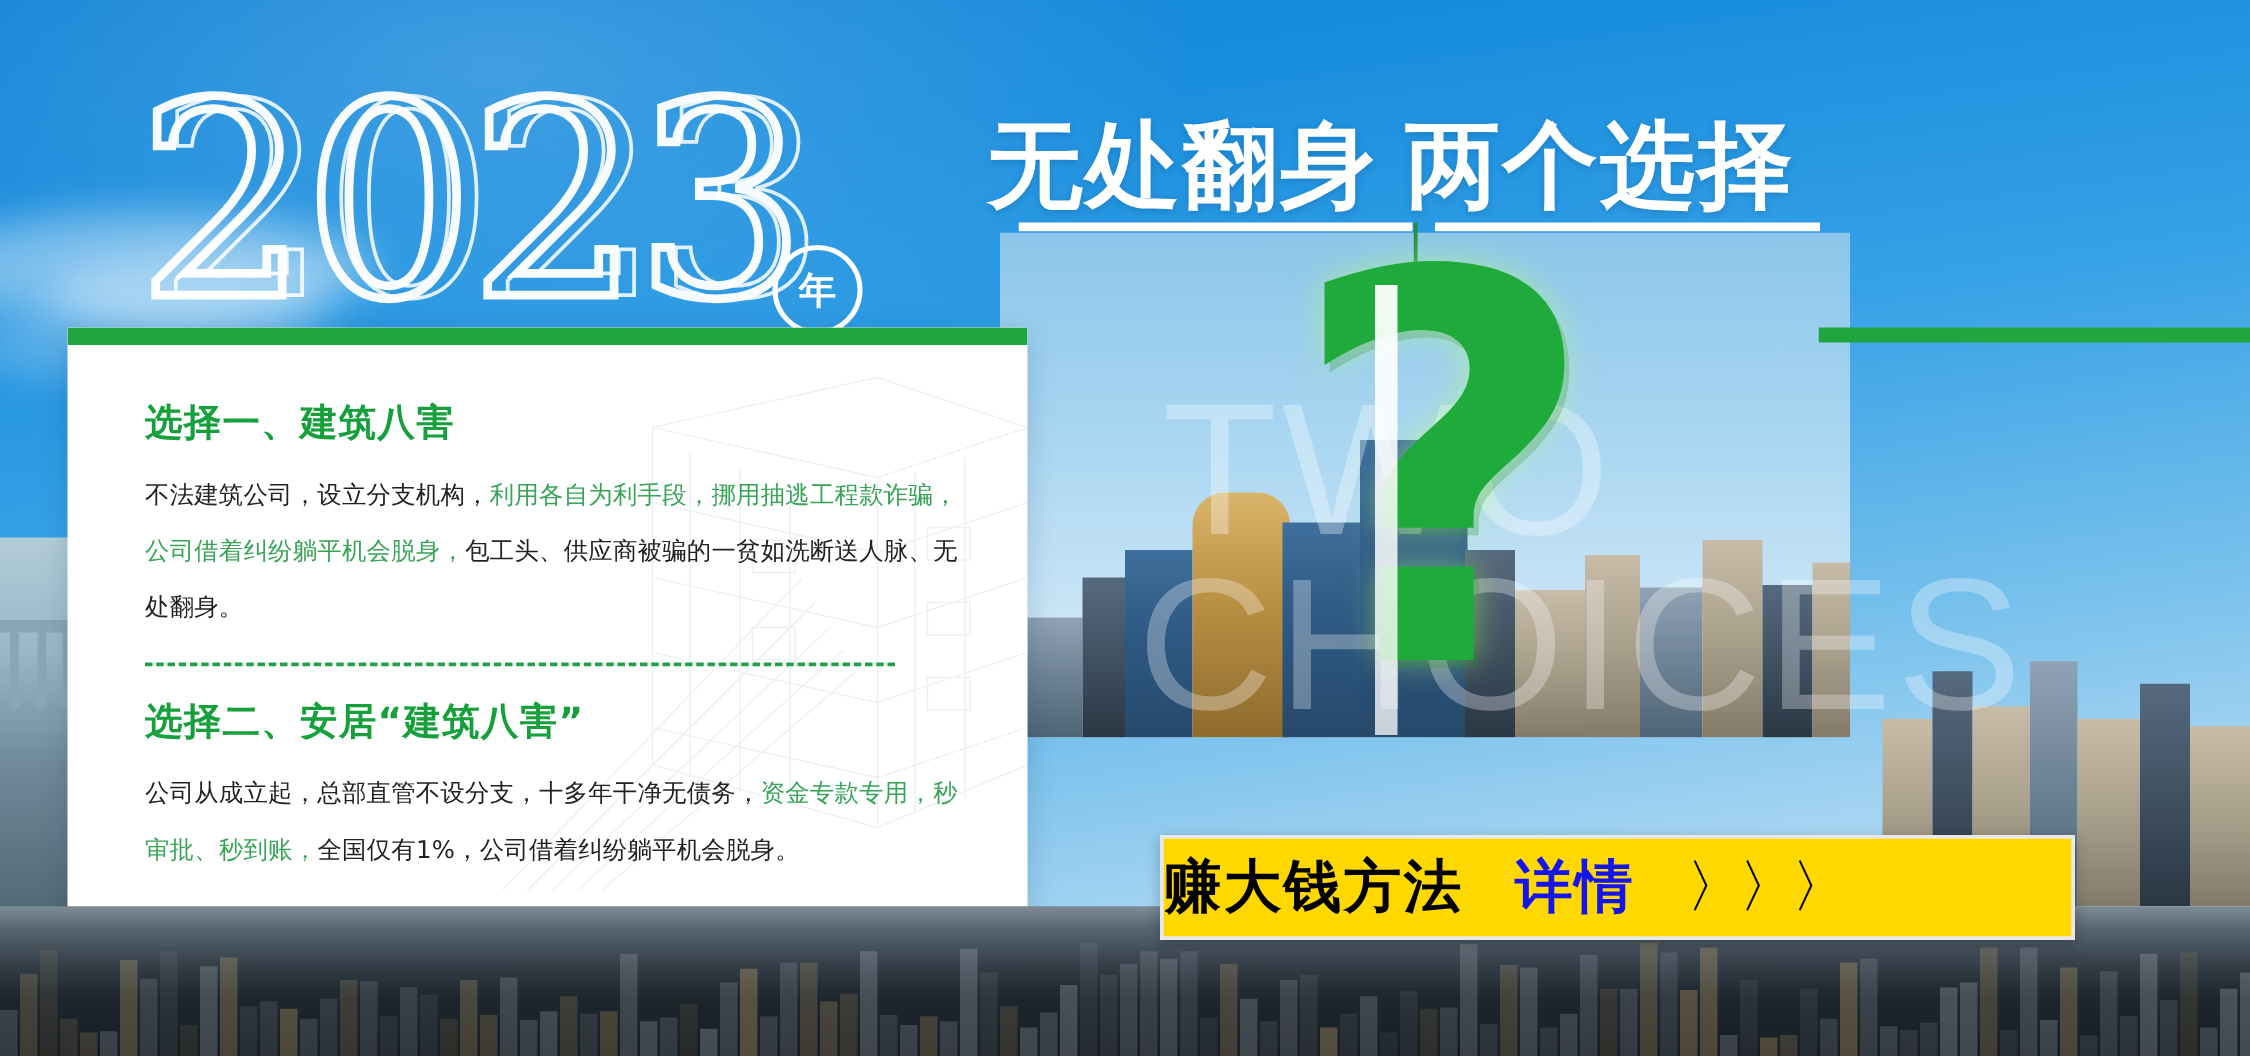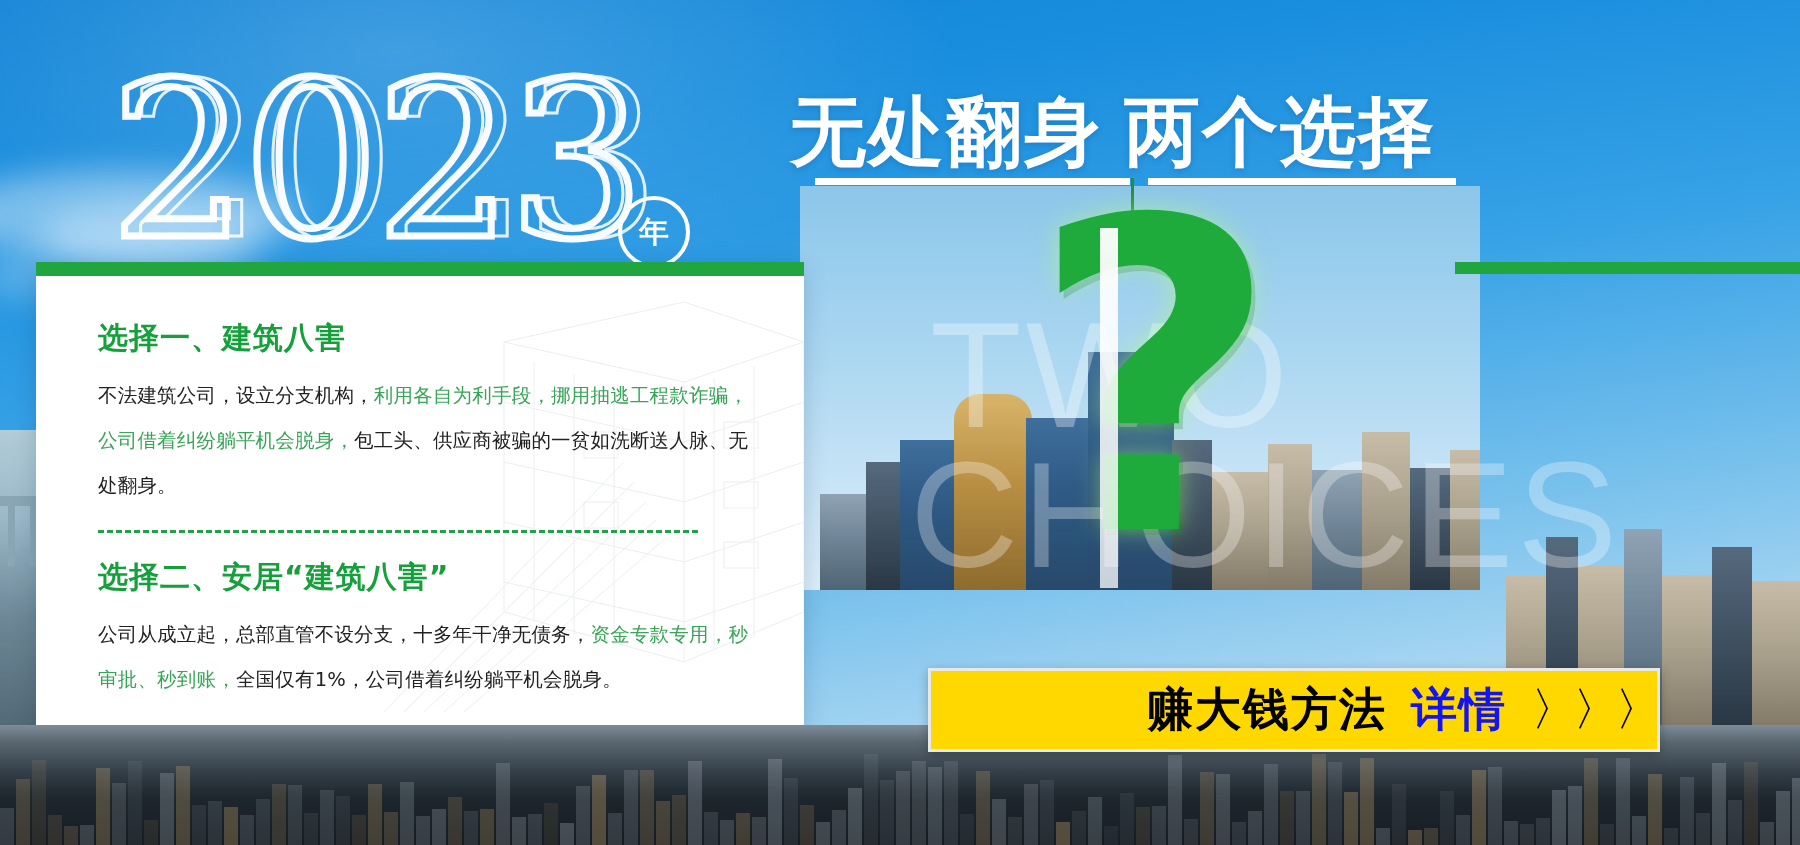--- a/index.html
+++ b/index.html
@@ -131,21 +131,21 @@
     position:absolute;left:1100px;top:228px;width:18px;height:360px;
     background:linear-gradient(180deg,rgba(255,255,255,.95),rgba(255,255,255,.75));
     z-index:7;
   }
 
   
   .green-topbar{position:absolute;left:1455px;top:262px;width:345px;height:12px;background:#21a53f;}
 
   
   .card{
-    position:absolute;left:36px;top:262px;width:768px;height:576px;
+    position:absolute;left:54px;top:262px;width:768px;height:576px;
     background:#ffffff;
     box-shadow:0 6px 22px rgba(0,40,80,.18);
     overflow:hidden;
   }
   .card-top{position:absolute;left:0;top:0;width:768px;height:14px;background:#21a53f;}
   
   .bp{position:absolute;right:-40px;top:20px;width:460px;height:430px;opacity:.5;}
   .card-body{position:absolute;left:62px;top:56px;width:660px;}
 
   h2.sec-title{
@@ -160,21 +160,21 @@
   }
   p.sec-body .hl{color:#37a457;}
   .dash-div{
     margin:22px 0 24px 0;height:0;border-top:3px dashed #22a04a;width:600px;
   }
 
   
   .cta{
     position:absolute;left:928px;top:668px;width:732px;height:84px;
     background:#ffd800;border:3px solid #e8e8e8;
-    display:flex;align-items:center;justify-content:flex-end;gap:24px;
+    display:flex;align-items:center;justify-content:flex-start;gap:41px;
     box-shadow:0 3px 10px rgba(0,0,0,.25);
     z-index:9;
   }
   .cta .t1{
     color:#000;font-size:46px;font-weight:700;letter-spacing:2px;
     font-family:"DejaVu Sans","Liberation Sans",sans-serif;
   }
   .cta .t2{
     color:#1414f0;font-size:46px;font-weight:700;letter-spacing:2px;
     font-family:"DejaVu Sans","Liberation Sans",sans-serif;

